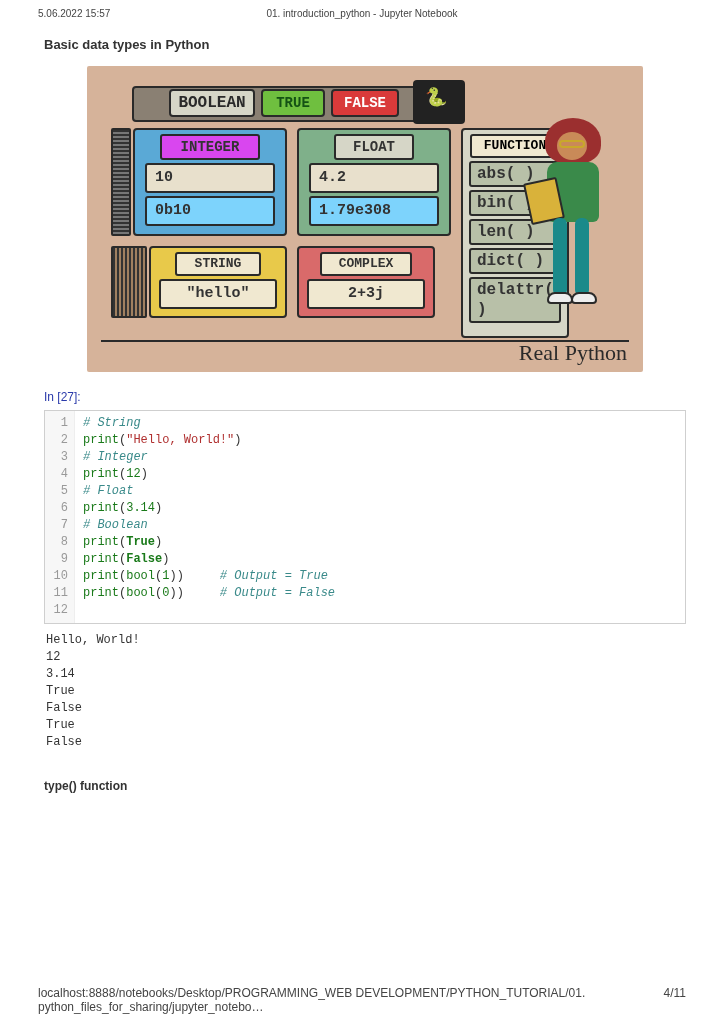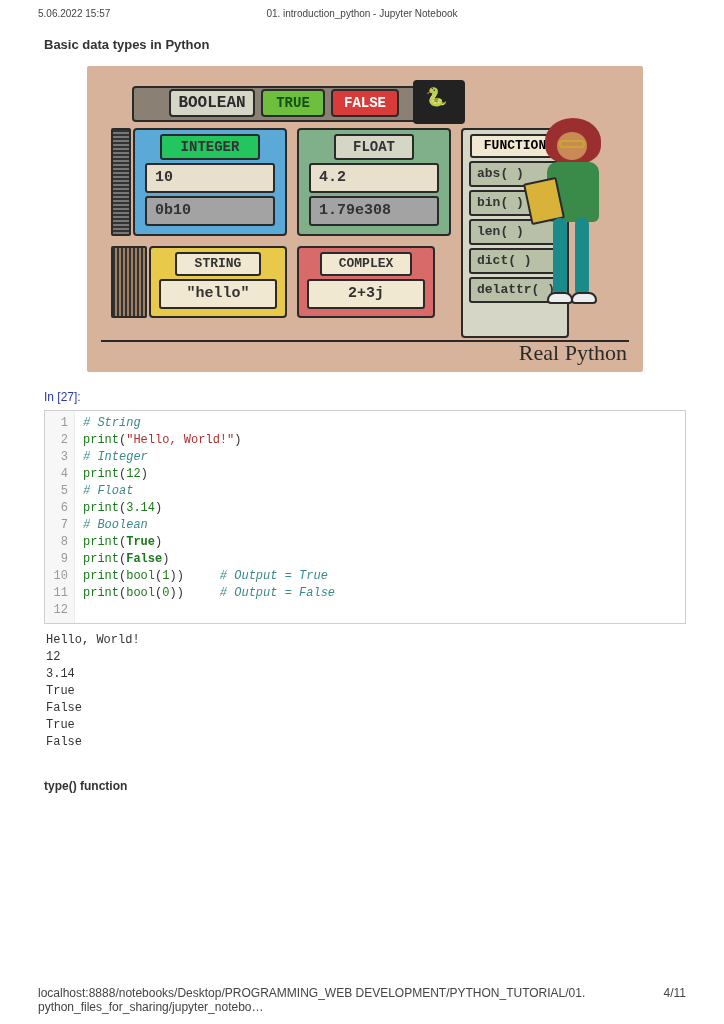--- a/index.html
+++ b/index.html
@@ -56,30 +56,30 @@
   .bool-label { position: absolute; top: 23px; left: 82px; width: 86px; height: 28px; background: #d6d6c7; color: #2a2a2a; font-size: 16px; line-height: 24px; }
   .true-box { position: absolute; top: 23px; left: 174px; width: 64px; height: 28px; background: #6fbf3f; color: #145214; font-size: 14px; line-height: 24px; }
   .false-box { position: absolute; top: 23px; left: 244px; width: 68px; height: 28px; background: #d93a3a; color: #fff; font-size: 14px; line-height: 24px; }
   .py-cube {
     position: absolute; top: 14px; left: 326px; width: 52px; height: 44px;
     background: #222; border-radius: 4px;
   }
   .py-logo { position: absolute; top: 20px; left: 338px; font-size: 18px; }
   
   .int-panel { top: 62px; left: 46px; width: 154px; height: 108px; background: #5aa9d6; }
-  .int-head { margin: 4px auto 2px; width: 100px; background: #22c55e; font-size: 14px; line-height: 20px; }
+  .int-head { margin: 4px auto 2px; width: 100px; background: #d946ef; font-size: 14px; line-height: 20px; }
   .int-v1 { margin: 3px auto; width: 130px; background: #e8e0cc; font-size: 15px; line-height: 24px; text-align: left; padding-left: 8px; }
-  .int-v2 { margin: 3px auto; width: 130px; background: #a3a3a3; font-size: 15px; line-height: 24px; text-align: left; padding-left: 8px; }
+  .int-v2 { margin: 3px auto; width: 130px; background: #7dd3fc; font-size: 15px; line-height: 24px; text-align: left; padding-left: 8px; }
   
   .flt-panel { top: 62px; left: 210px; width: 154px; height: 108px; background: #7fb08a; }
   .flt-head { margin: 4px auto 2px; width: 80px; background: #d6d6c7; font-size: 14px; line-height: 20px; }
   
   .fn-panel { top: 62px; left: 374px; width: 108px; height: 210px; background: #d6d6c7; }
   .fn-head { margin: 4px auto 2px; width: 90px; background: #f0e8d0; color:#000000; font-size: 13px; line-height: 18px; }
-  .fn-item { margin: 3px auto; width: 92px; background: #b8c0a8; font-size: 13px; line-height: 20px; text-align: left; padding-left: 6px; }
+  .fn-item { margin: 3px auto; width: 92px; background: #b8c0a8; font-size: 16px; line-height: 20px; text-align: left; padding-left: 6px; }
   
   .str-panel { top: 180px; left: 62px; width: 138px; height: 72px; background: #e8c94a; }
   .str-head { margin: 4px auto 2px; width: 86px; background: #f0e8d0; font-size: 13px; line-height: 18px; font-family: Liberation Mono, monospace; }
   .str-v { margin: 3px auto; width: 118px; background: #f0e8d0; font-size: 15px; line-height: 24px; }
   
   .cpx-panel { top: 180px; left: 210px; width: 138px; height: 72px; background: #d96a6a; }
   .cpx-head { margin: 4px auto 2px; width: 92px; background: #f0e8d0; font-size: 13px; line-height: 18px; }
   
   .vent1 { position: absolute; top: 62px; left: 24px; width: 20px; height: 108px; background: repeating-linear-gradient(#333 0 2px, #777 2px 4px); border: 2px solid #2a2a2a; border-radius: 2px;}
   .vent2 { position: absolute; top: 180px; left: 24px; width: 36px; height: 72px; background: repeating-linear-gradient(90deg,#333 0 2px,#a08060 2px 4px); border: 2px solid #2a2a2a; border-radius: 2px;}

